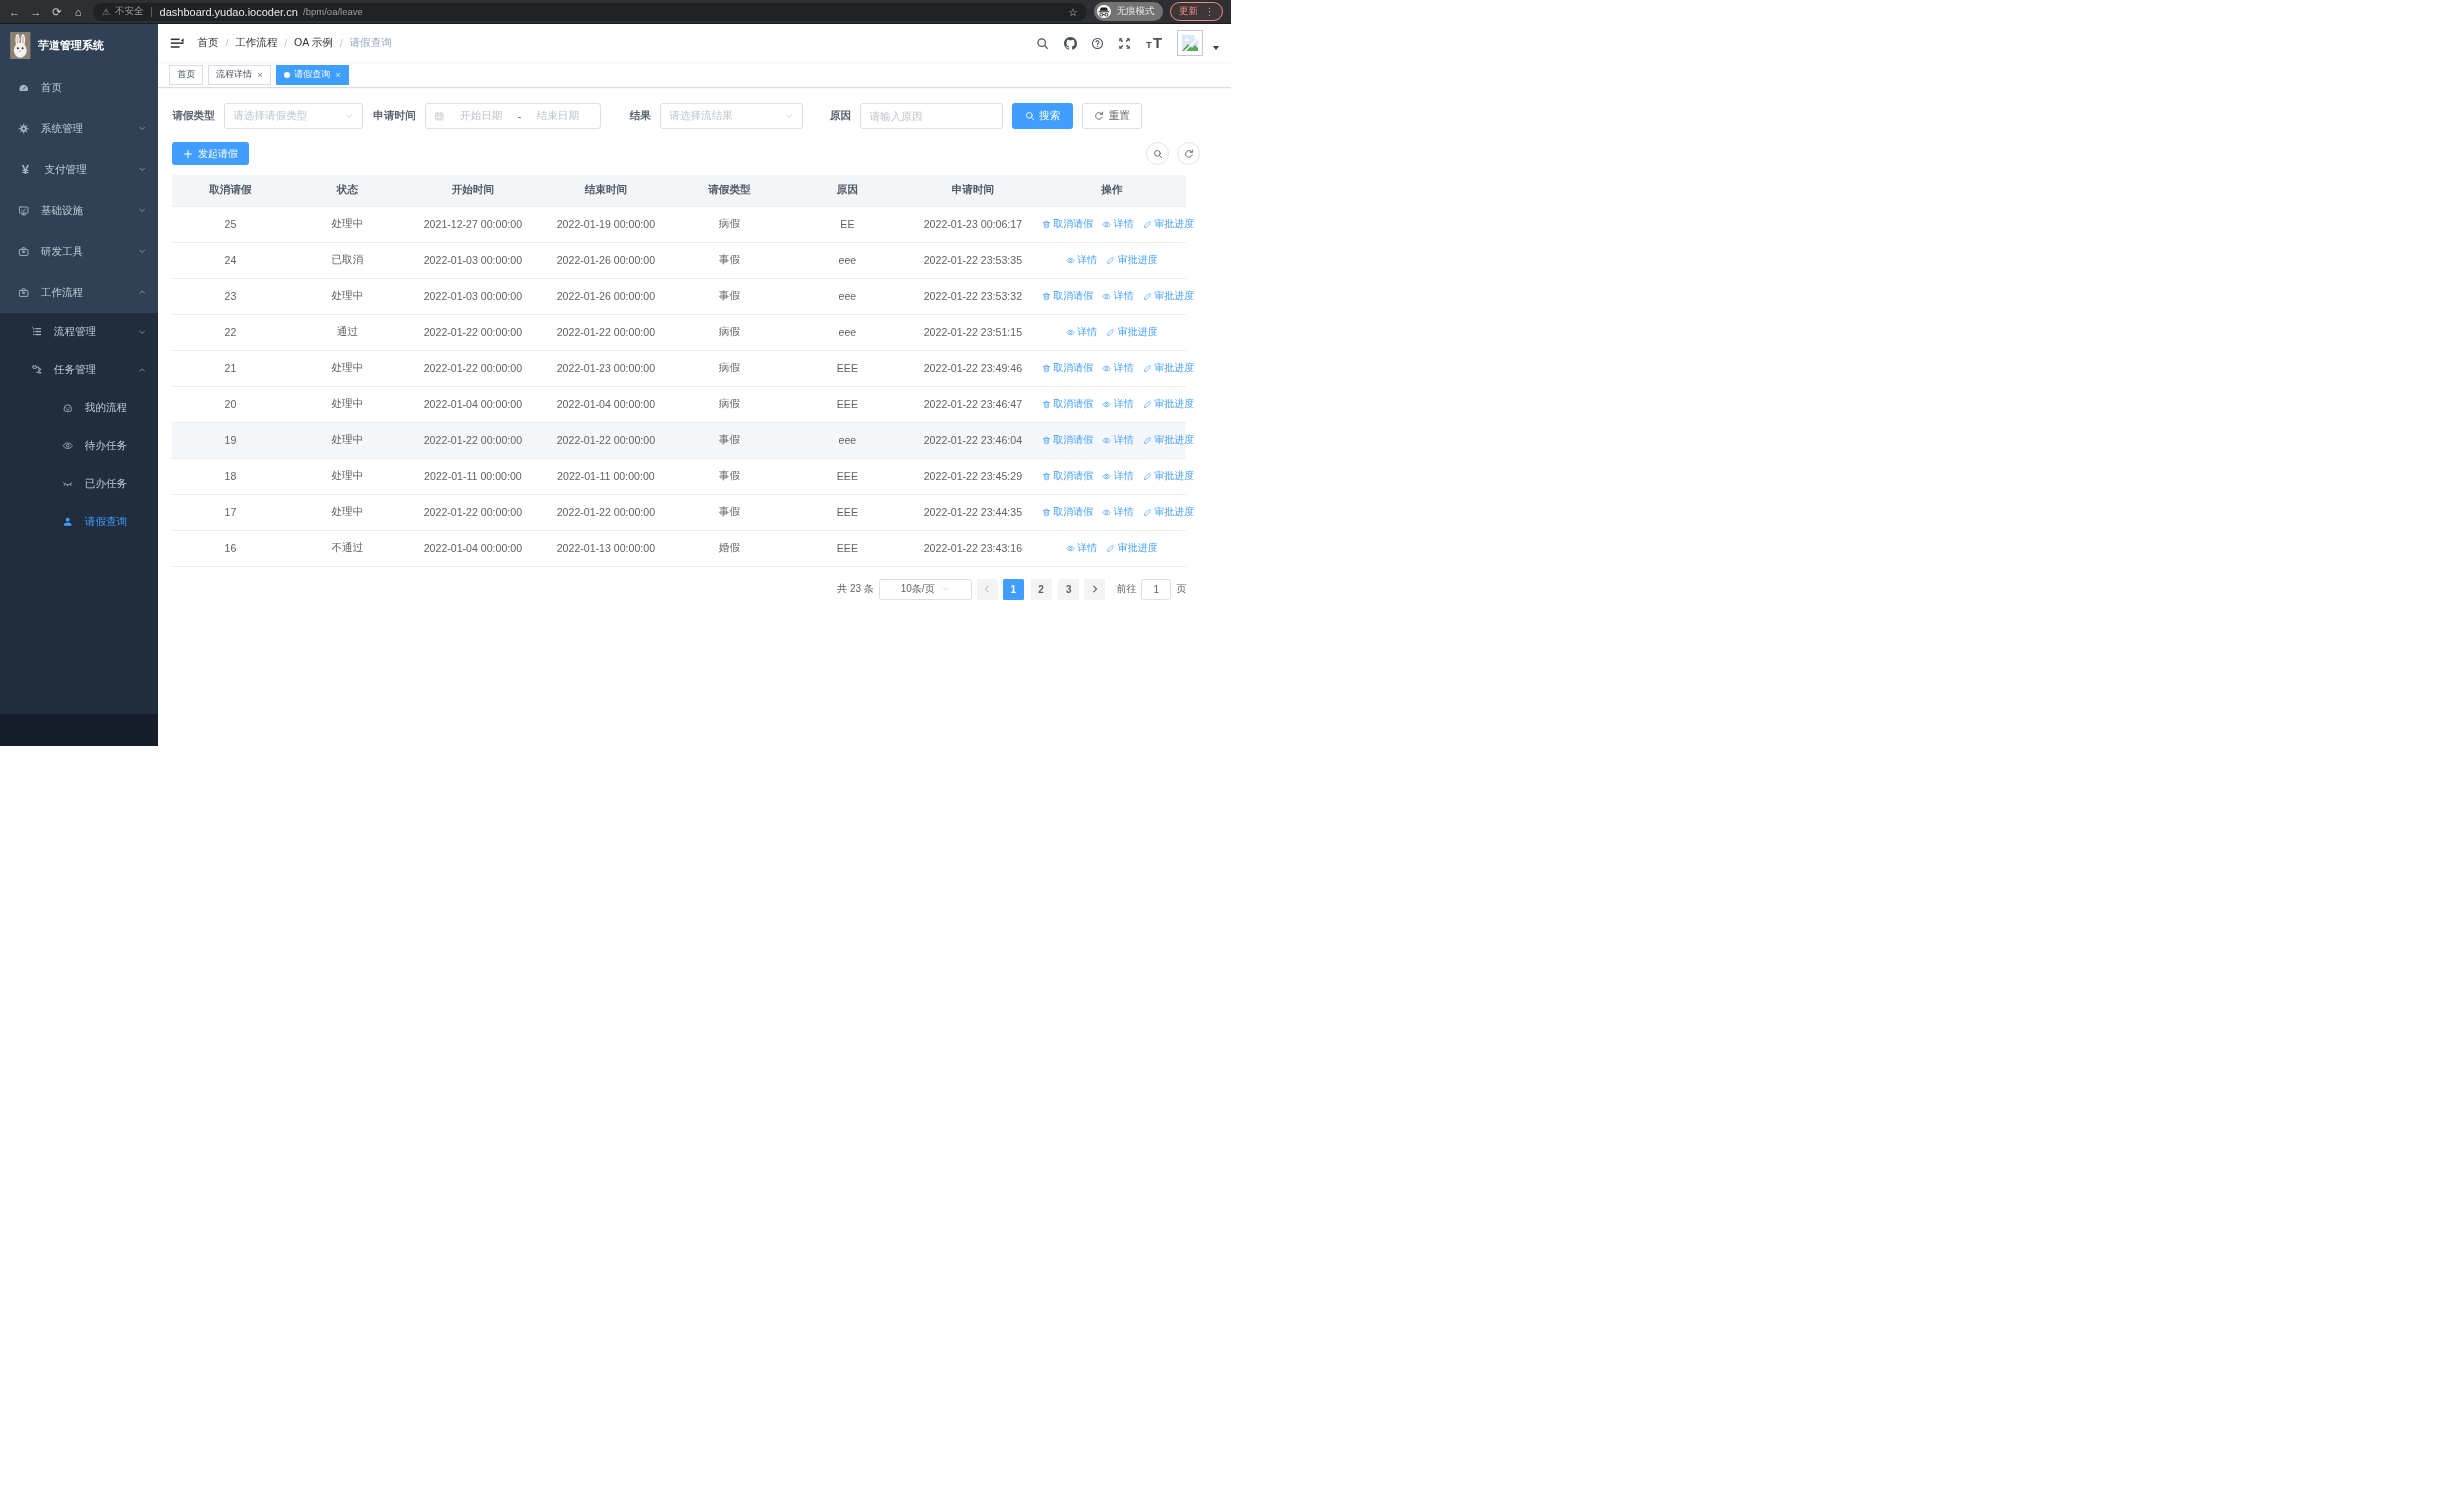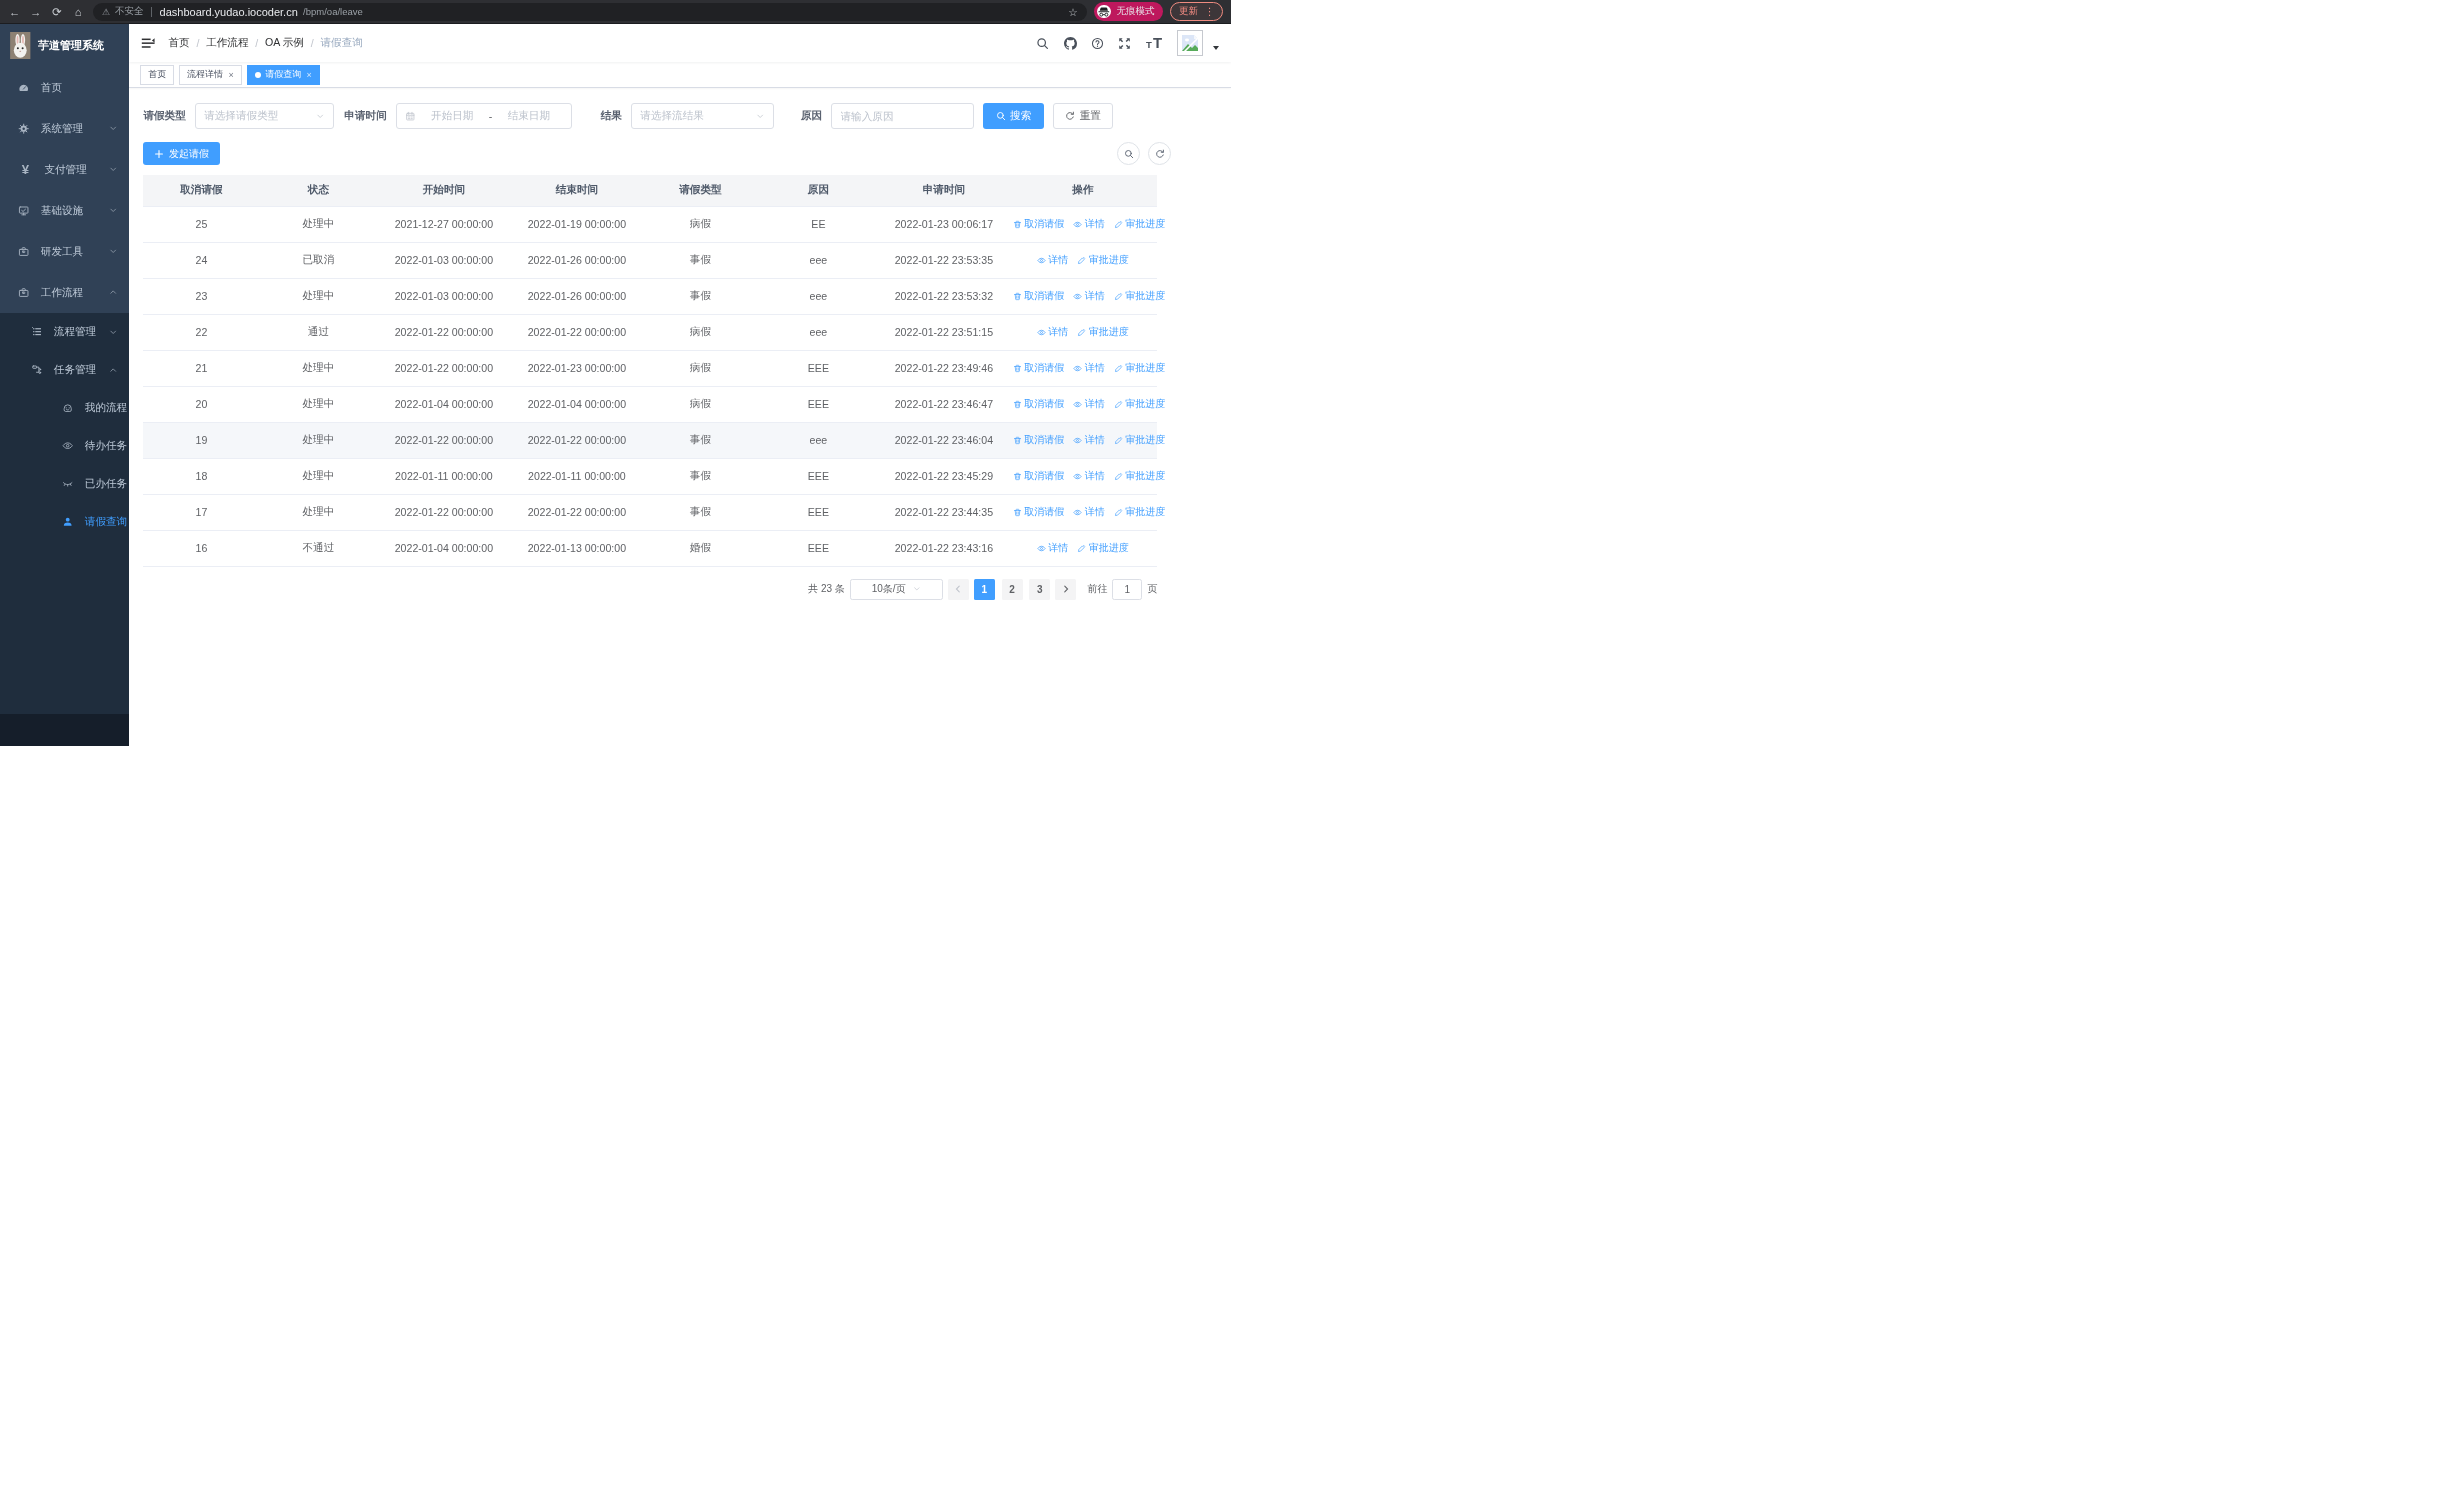--- a/index.html
+++ b/index.html
@@ -9,28 +9,28 @@
   
   .chrome { height:24px; background:#2e2f33; display:flex; align-items:center; padding:0 7.6px; gap:7.6px; border-bottom:0.8px solid #1c1d20; }
   .chrome .nav-ic { color:#c9cdd2; font-size:11.4px; width:13.7px; text-align:center; cursor:pointer; }
   .urlbar { flex:1; height:18px; background:#202124; border-radius:9px; display:flex; align-items:center; padding:0 9px; gap:5.3px; }
   .urlbar .warn { color:#9aa0a6; font-size:9px; }
   .urlbar .sec { color:#9aa0a6; font-size:9.5px; }
   .urlbar .vdiv { width:0.8px; height:10px; background:#5f6368; margin:0 2.3px; }
   .urlbar .host { color:#e8eaed; font-size:11px; }
   .urlbar .path { color:#9aa0a6; font-size:9.5px; }
   .urlbar .star { margin-left:auto; color:#c9cdd2; font-size:10.6px; cursor:pointer; }
-  .incog { height:19px; border-radius:10px; background:#be185d; display:flex; align-items:center; gap:5.3px; padding:0 8.4px 0 3px; color:#e8eaed; font-size:9.5px; }
+  .incog { height:19px; border-radius:10px; background:#737373; display:flex; align-items:center; gap:5.3px; padding:0 8.4px 0 3px; color:#e8eaed; font-size:9.5px; }
   .incog-ic { width:13.7px; height:13.7px; border-radius:50%; background:#fff; color:#202124; display:flex; align-items:center; justify-content:center; font-size:9px; }
   .update-pill { height:19px; border:0.8px solid #ef8b80; border-radius:10px; background:rgba(239,139,128,.08); color:#f28b82; display:flex; align-items:center; gap:6.8px; padding:0 7.6px; font-size:9.5px; cursor:pointer; }
   .update-pill .dots { font-size:10px; letter-spacing:0; }
 
   
   .app { display:flex; height:722px; }
-  .sidebar { width:129px; background:#304156; color:#bfcbd9; flex-shrink:0; display:flex; flex-direction:column; }
+  .sidebar { width:158px; background:#304156; color:#bfcbd9; flex-shrink:0; display:flex; flex-direction:column; }
   .logo-row { height:43px; display:flex; align-items:center; gap:7.6px; padding:0 10px; }
   .logo-row svg { width:20.5px; height:27px; display:block; }
   .app-title { color:#fff; font-size:11px; font-weight:bold; white-space:nowrap; }
   .menu-item { height:41px; display:flex; align-items:center; gap:11.4px; padding:0 12px 0 18px; font-size:10.6px; cursor:pointer; }
   .mi-icon { color:#a8b4c2; font-size:11.4px; }
   .mi-label { flex:1; white-space:nowrap; }
   .chev { color:#95a1af; font-size:8.4px; }
   .submenu { background:#1f2d3d; flex:1; }
   .submenu .menu-item { height:38px; }
   .submenu .lvl1 { padding-left:31px; }

